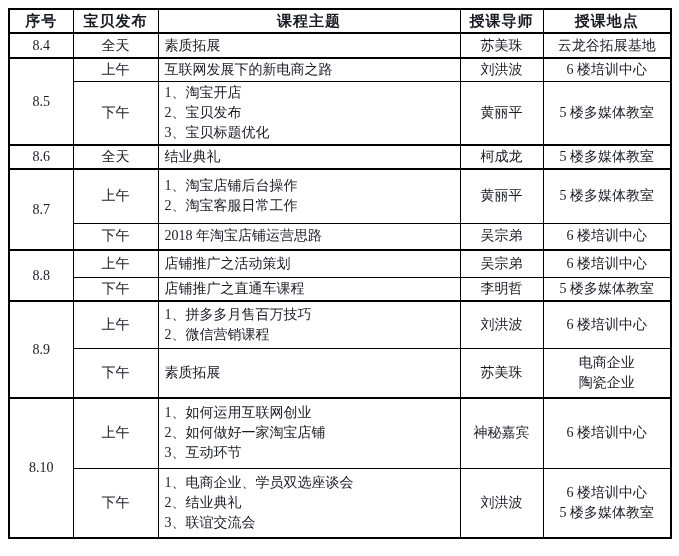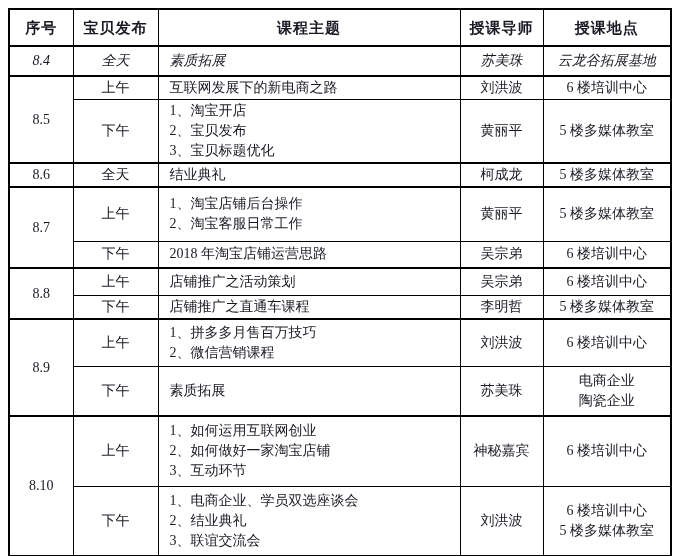--- a/index.html
+++ b/index.html
@@ -39,50 +39,50 @@
     white-space: pre-line;
     overflow: hidden;
   }
   th {
     font-size: 15px;
     font-weight: bold;
     letter-spacing: 1px;
   }
   td.cell-topic {
     text-align: left;
-    padding-left: 11px;
+    padding-left: 6px;
   }
   tr.group-start th,
   tr.group-start td {
     border-top: 2px solid #000000;
   }
 </style>
 </head>
 <body>
 
 <table class="schedule-table">
   <colgroup>
     <col class="c-no">
       <col class="c-time">
       <col class="c-topic">
       <col class="c-teacher">
       <col class="c-place">
   </colgroup>
   <thead>
-    <tr style="height:37px;">
+    <tr style="height:24px;">
       <th>序号</th>
       <th>宝贝发布</th>
       <th>课程主题</th>
       <th>授课导师</th>
       <th>授课地点</th>
     </tr>
   </thead>
   <tbody>
 
-    <tr class="group-start" style="height:30px;font-style:italic;">
+    <tr class="group-start" style="height:25px;">
       <td class="cell-date">8.4</td>
       <td class="cell-time">全天</td>
       <td class="cell-topic">素质拓展</td>
       <td class="cell-teacher">苏美珠</td>
       <td class="cell-place">云龙谷拓展基地</td>
     </tr>
 
     <tr class="group-start" style="height:23px;">
       <td class="cell-date" rowspan="2">8.5</td>
       <td class="cell-time">上午</td>

